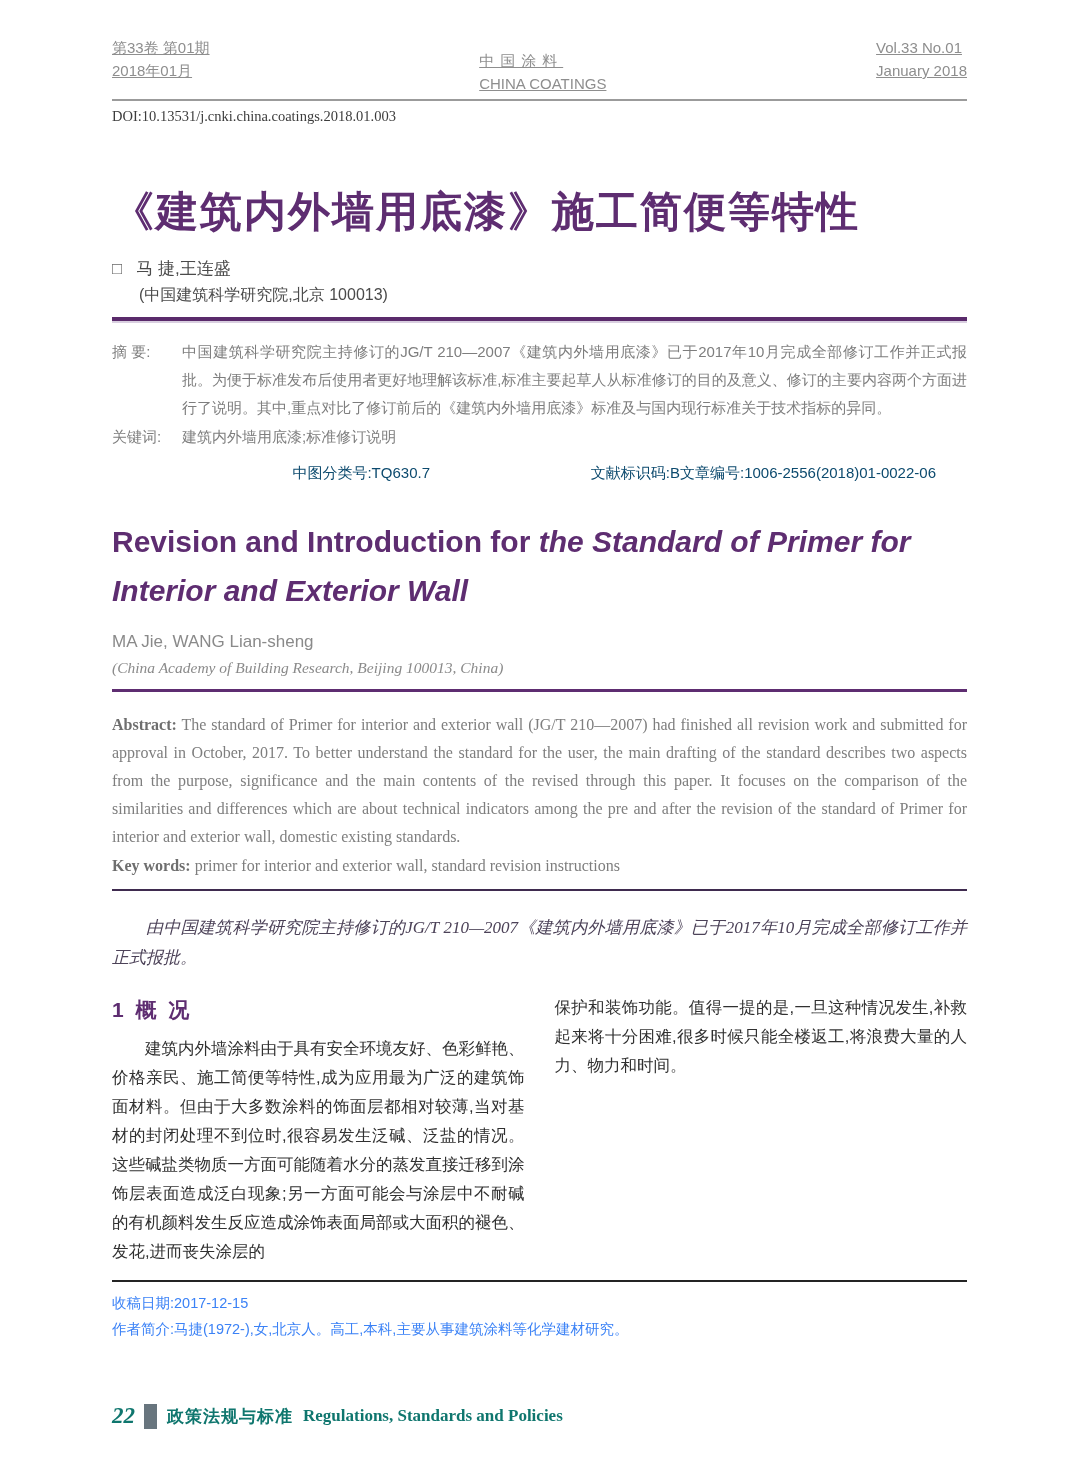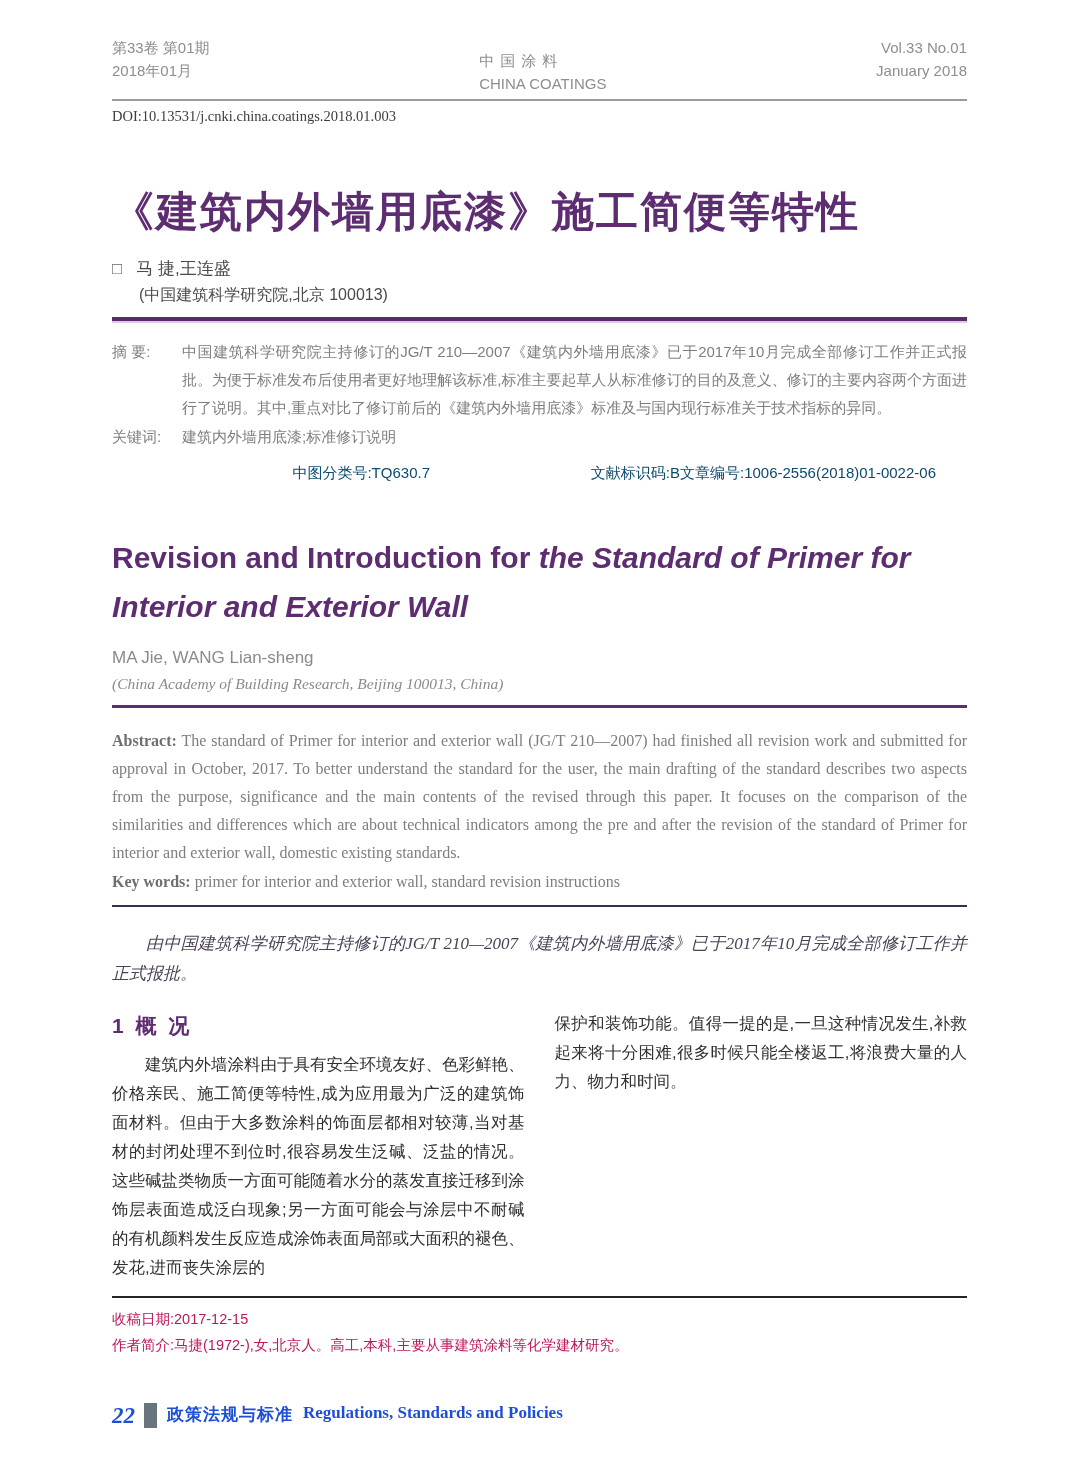--- a/index.html
+++ b/index.html
@@ -4,67 +4,67 @@
 <style>
   html,body{margin:0;padding:0;background:#e9e9e9;}
   .page{
     width:1075px;min-height:1459px;margin:0 auto;background:#ffffff;
     position:relative;box-sizing:border-box;
     padding:36px 108px 0 112px;
     font-family:"Liberation Sans",sans-serif;
     color:#333;
   }
   
-  .masthead{display:flex;justify-content:space-between;color:#8e8e8e;font-size:15px;line-height:23px;}
+  .masthead{display:flex;justify-content:space-between;color:#8e8e8e;font-size:15px;line-height:23px;text-decoration:underline;}
   .mh-center{margin-top:13px;}
-  .mh-right{text-align:right;}
+  .mh-right{text-align:left;}
   .mh-cn{letter-spacing:6px;}
   .rule-gray{border-top:2px solid #9b9b9b;margin-top:4px;}
   .doi{margin-top:7px;font-family:"Liberation Serif",serif;font-size:14.5px;color:#3c3c3c;}
   
   .title-cn{margin-top:56px;color:#5e2d71;font-size:42px;font-weight:bold;line-height:62px;letter-spacing:2px;}
   .authors-cn{margin-top:14px;font-size:17px;color:#4a4a4a;}
   .authors-cn .marker{margin-right:14px;color:#6a6a6a;}
   .affil-cn{margin-top:5px;font-size:16px;color:#4a4a4a;padding-left:27px;}
   .rule-thick{height:4px;background:#5a2a6b;border-bottom:2px solid #d9cfe0;margin-top:11px;}
   
   .abs-cn{margin-top:15px;color:#7e7e7e;font-size:15px;line-height:28px;}
   .hang{display:flex;}
   .hang .lbl{flex:none;width:70px;}
   .hang .txt{flex:1;text-align:justify;}
   .kw-row{margin-top:1px;}
   .kw-row .lbl{width:70px;}
   .clc-row{display:flex;margin-top:8px;color:#0c4a6e;font-size:15px;line-height:28px;text-align:right;}
   .clc-row .c1{width:318px;}
   .clc-row .c2{width:250px;}
   
-  .title-en{margin-top:46px;color:#5e2d71;font-size:30px;font-weight:bold;line-height:49px;}
+  .title-en{margin-top:30px;color:#5e2d71;font-size:30px;font-weight:bold;line-height:49px;}
   .title-en .it{font-style:italic;}
   .authors-en{margin-top:17px;color:#8a8a8a;font-size:17px;}
   .affil-en{margin-top:7px;color:#8a8a8a;font-size:15.5px;font-style:italic;font-family:"Liberation Serif",serif;}
   .rule-med{border-top:3px solid #5e2d71;margin-top:12px;}
   
   .abs-en{margin-top:19px;color:#7e7e7e;font-family:"Liberation Serif",serif;font-size:16px;line-height:28px;text-align:justify;}
   .abs-en b{color:#6e6e6e;}
   .kw-en{margin-top:1px;}
   .rule-thin{border-top:2px solid #3f2b4f;margin-top:9px;}
   
   .lead{margin-top:22px;font-family:"Liberation Serif",serif;font-style:italic;color:#4c4258;
         font-size:17px;line-height:30px;text-indent:2em;text-align:justify;}
   
   .columns{display:flex;gap:30px;margin-top:20px;}
   .col{flex:1;font-size:16.5px;line-height:29px;color:#303030;text-align:justify;}
   .sec-head{color:#5e2d71;font-size:21px;font-weight:bold;margin:2px 0 10px 0;letter-spacing:3px;}
   .col p{margin:0;}
   .col p.indent{text-indent:2em;}
   
   .rule-black{border-top:2px solid #242424;margin-top:14px;}
-  .footnotes{margin-top:8px;color:#be185d;font-size:14.5px;line-height:26px;}
+  .footnotes{margin-top:8px;color:#3b82f6;font-size:14.5px;line-height:26px;}
   
-  .footer{position:absolute;left:112px;bottom:30px;display:flex;align-items:flex-start;color:#1d4ed8;}
+  .footer{position:absolute;left:112px;bottom:30px;display:flex;align-items:center;color:#0f766e;}
   .footer .pnum{font-family:"Liberation Serif",serif;font-style:italic;font-weight:bold;font-size:23px;}
   .footer .bar{width:13px;height:25px;background:#68757e;margin:0 10px 0 9px;}
   .footer .sec-cn{font-weight:bold;font-size:17px;letter-spacing:1px;}
   .footer .sec-en{font-family:"Liberation Serif",serif;font-weight:bold;font-size:17px;margin-left:10px;}
 </style>
 </head>
 <body>
 
 <div class="page">
 

